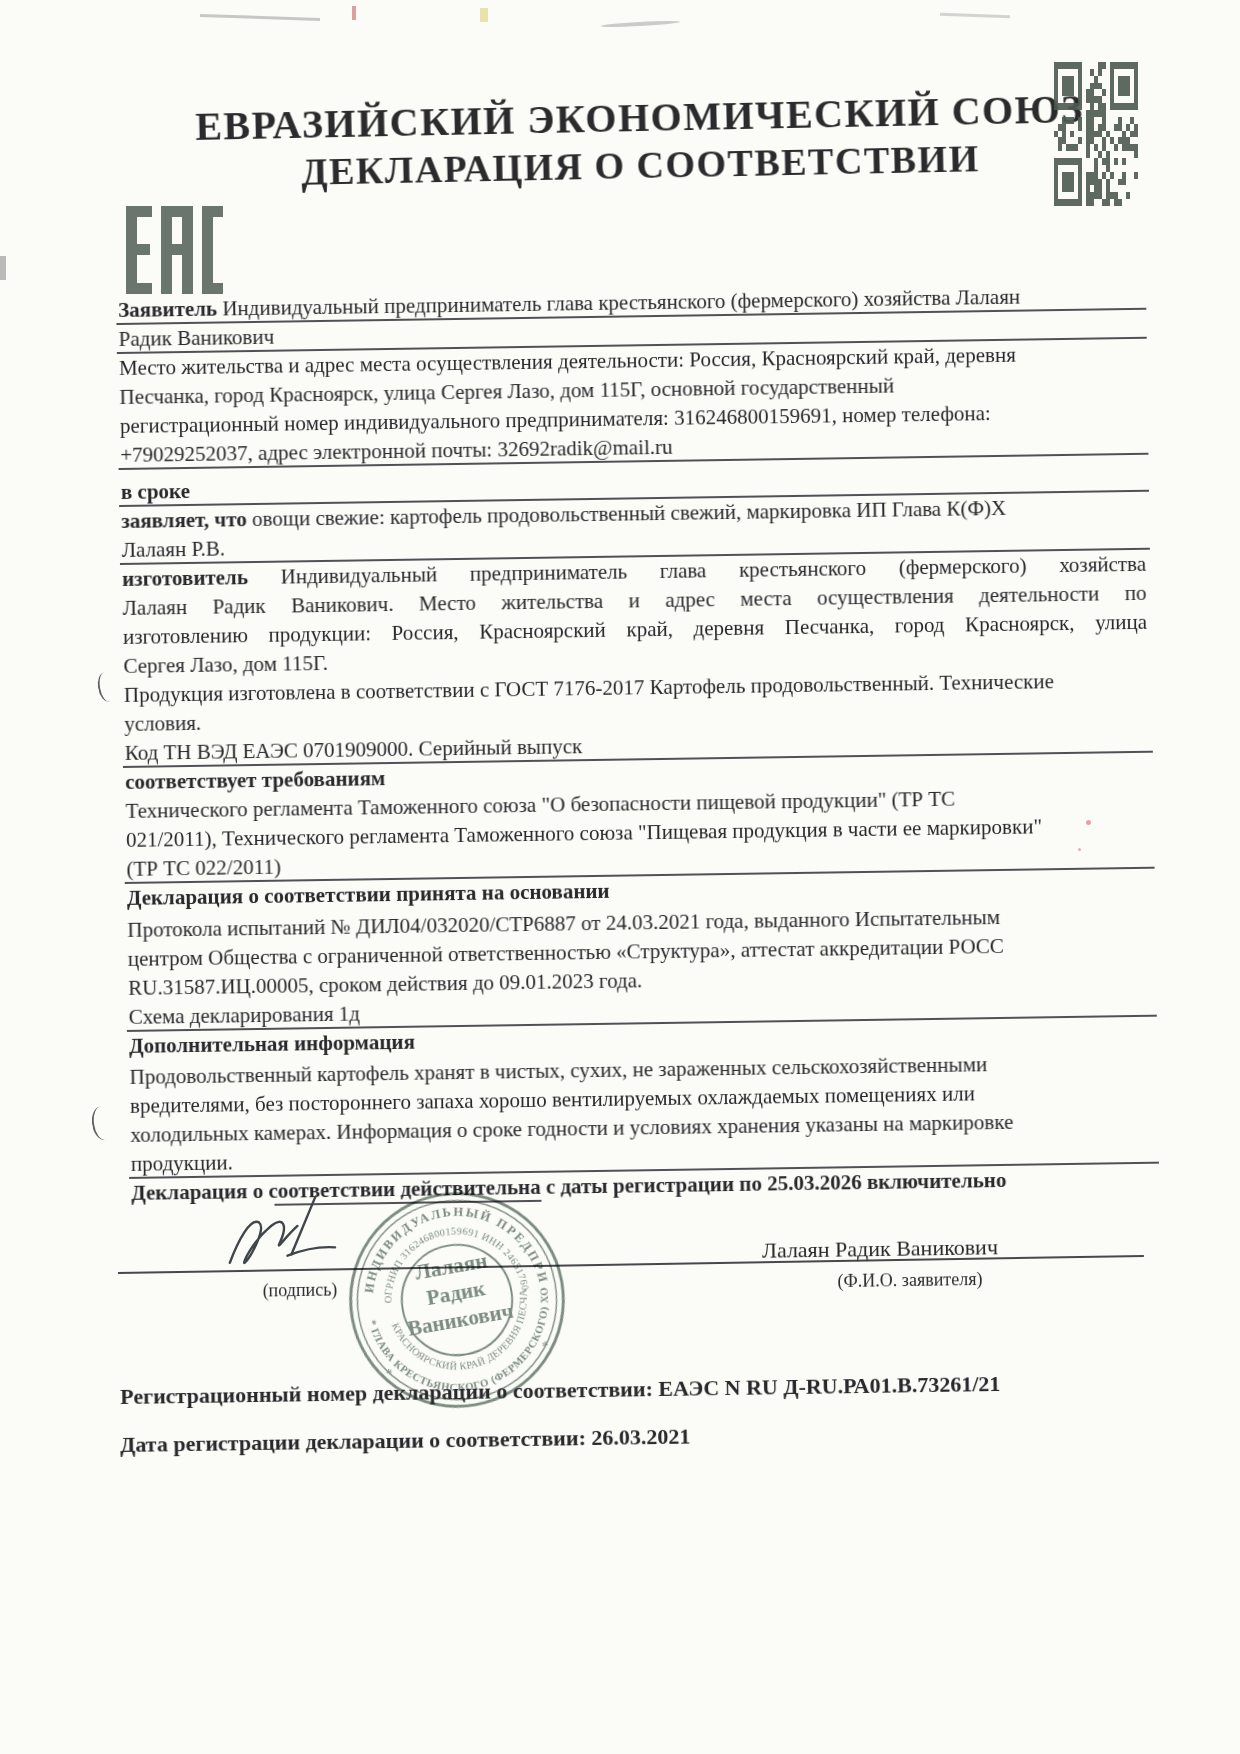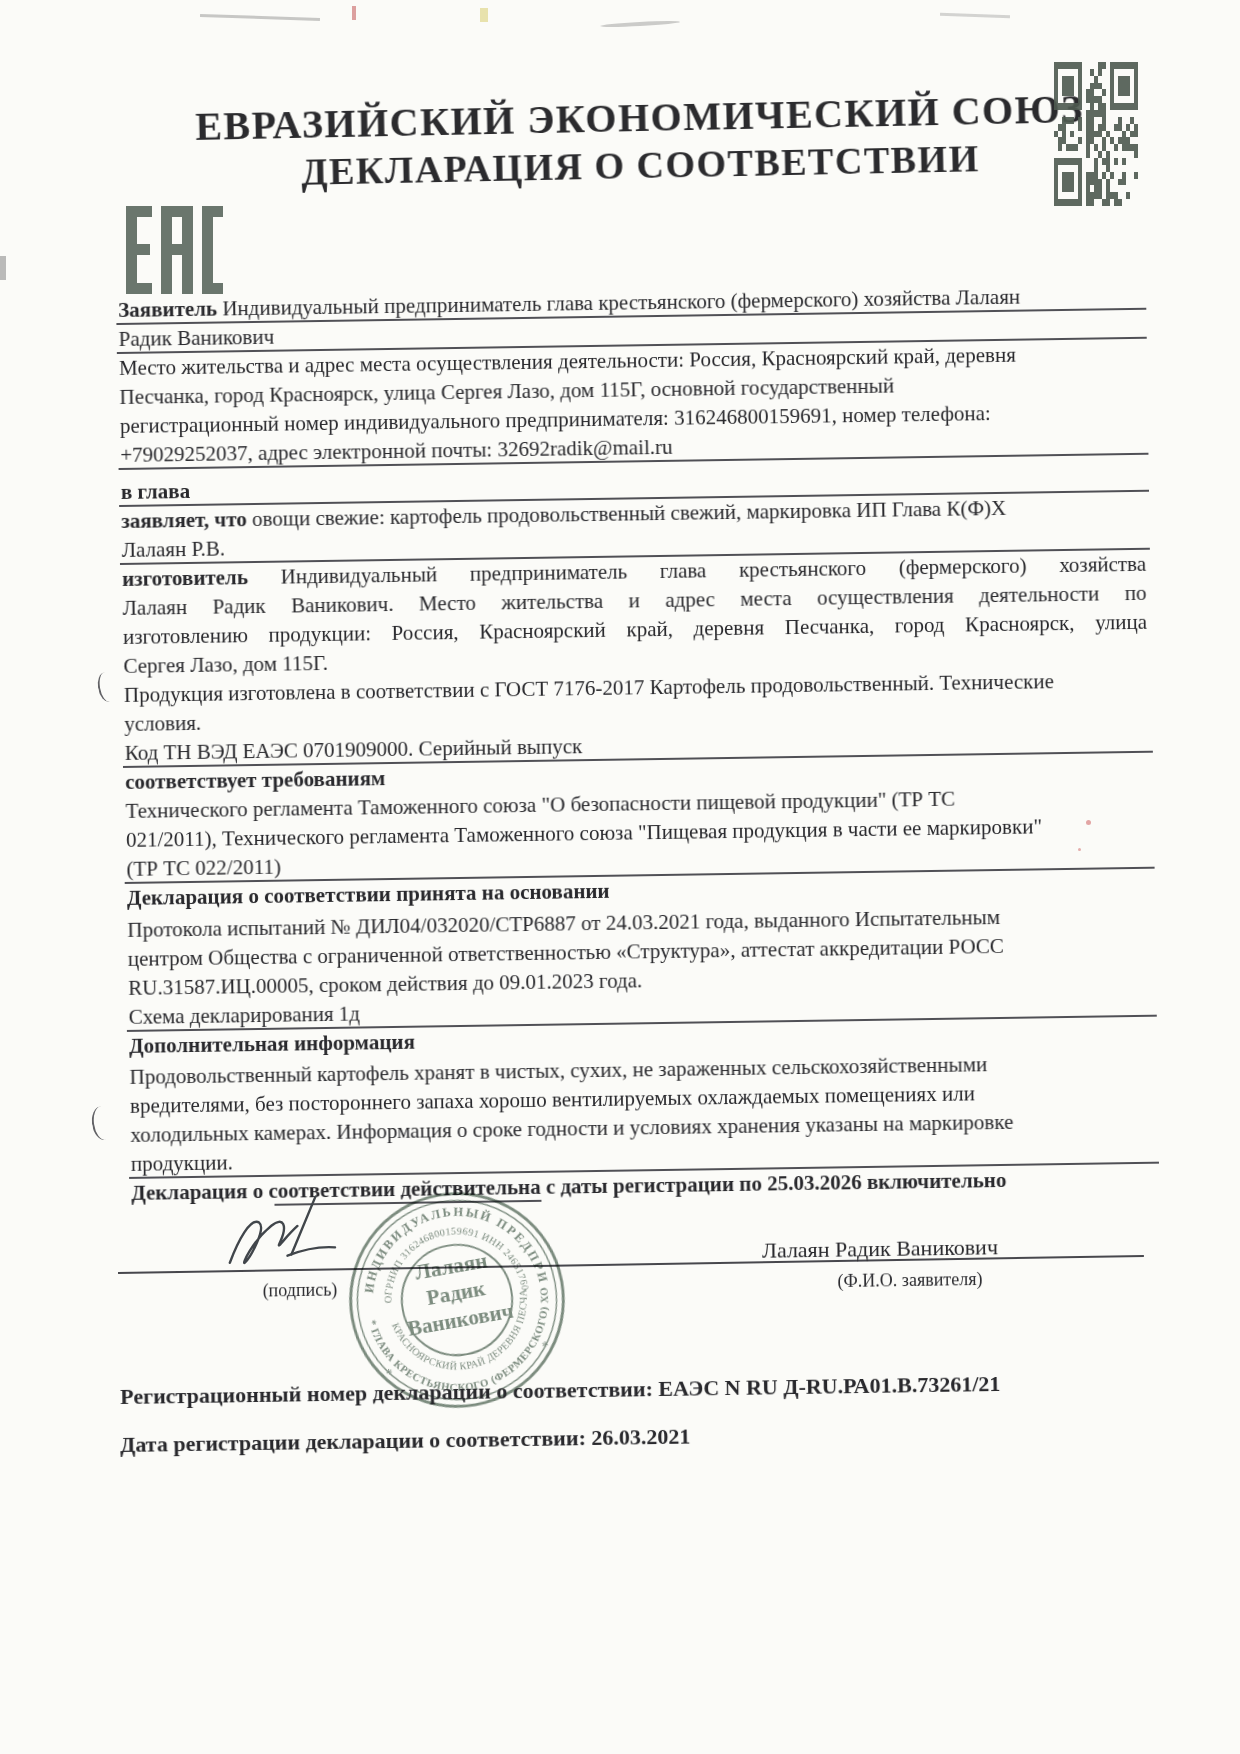--- a/index.html
+++ b/index.html
@@ -204,21 +204,21 @@
       </g>
   </svg>
 
   <div class="doc-body">
       <div class="line"><span class="lead">Заявитель</span> <span>Индивидуальный предприниматель глава крестьянского (фермерского) хозяйства Лалаян</span><div class="rule"></div></div>
       <div class="line"><span>Радик Ваникович</span><div class="rule"></div></div>
       <div class="line"><span>Место жительства и адрес места осуществления деятельности: Россия, Красноярский край, деревня</span></div>
       <div class="line"><span>Песчанка, город Красноярск, улица Сергея Лазо, дом 115Г, основной государственный</span></div>
       <div class="line"><span>регистрационный номер индивидуального предпринимателя: 316246800159691, номер телефона:</span></div>
       <div class="line"><span>+79029252037, адрес электронной почты: 32692radik@mail.ru</span><div class="rule"></div></div>
-      <div class="line" style="margin-top: 8px;"><span class="lead">в глава</span><div class="rule"></div></div>
+      <div class="line" style="margin-top: 8px;"><span class="lead">в сроке</span><div class="rule"></div></div>
       <div class="line"><span class="lead">заявляет, что</span> <span>овощи свежие: картофель продовольственный свежий, маркировка ИП Глава К(Ф)Х</span></div>
       <div class="line"><span>Лалаян Р.В.</span><div class="rule"></div></div>
       <div class="line justify"><span class="lead">изготовитель</span> <span>Индивидуальный предприниматель глава крестьянского (фермерского) хозяйства</span></div>
       <div class="line justify"><span>Лалаян Радик Ваникович. Место жительства и адрес места осуществления деятельности по</span></div>
       <div class="line justify"><span>изготовлению продукции: Россия, Красноярский край, деревня Песчанка, город Красноярск, улица</span></div>
       <div class="line"><span>Сергея Лазо, дом 115Г.</span></div>
       <div class="line"><span>Продукция изготовлена в соответствии с ГОСТ 7176-2017 Картофель продовольственный. Технические</span></div>
       <div class="line"><span>условия.</span></div>
       <div class="line"><span>Код ТН ВЭД ЕАЭС 0701909000. Серийный выпуск</span><div class="rule"></div></div>
       <div class="line bold"><span>соответствует требованиям</span></div>

